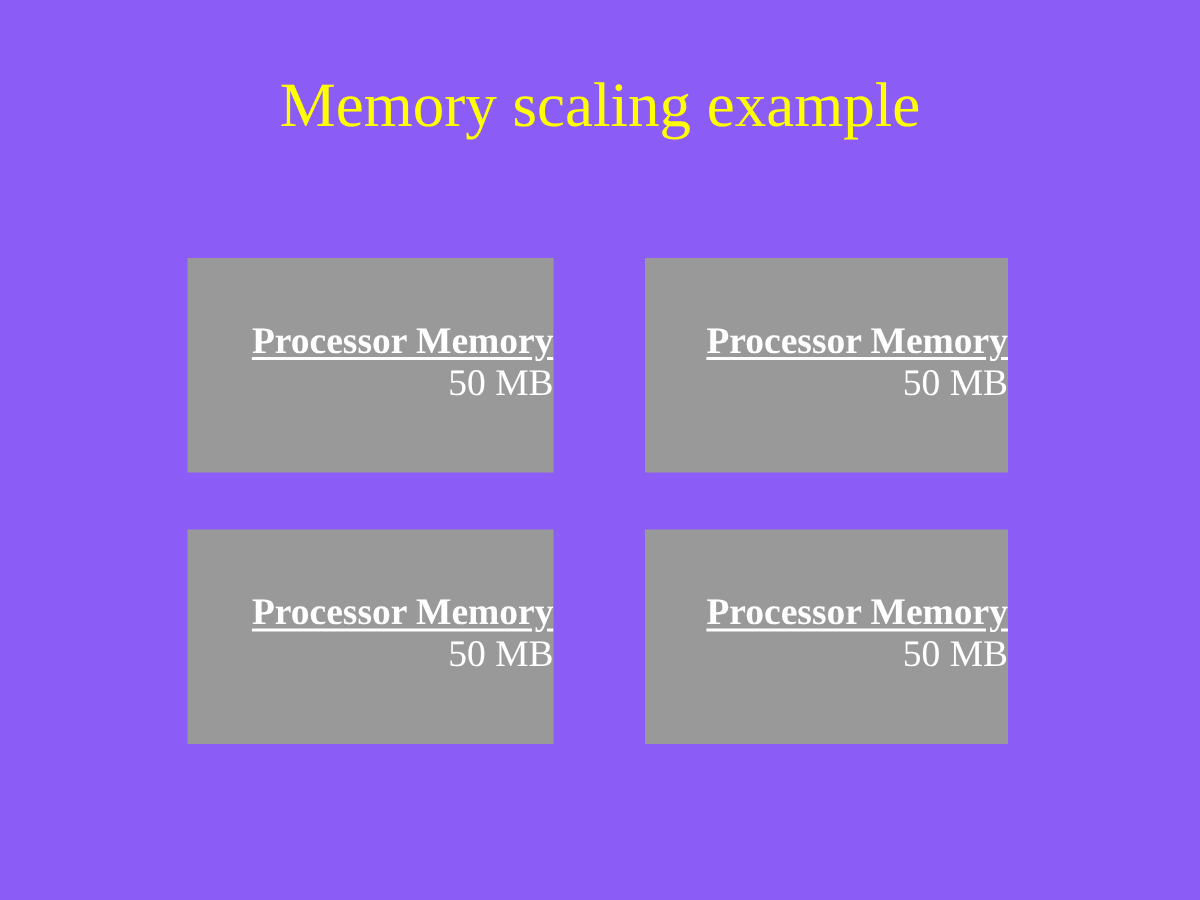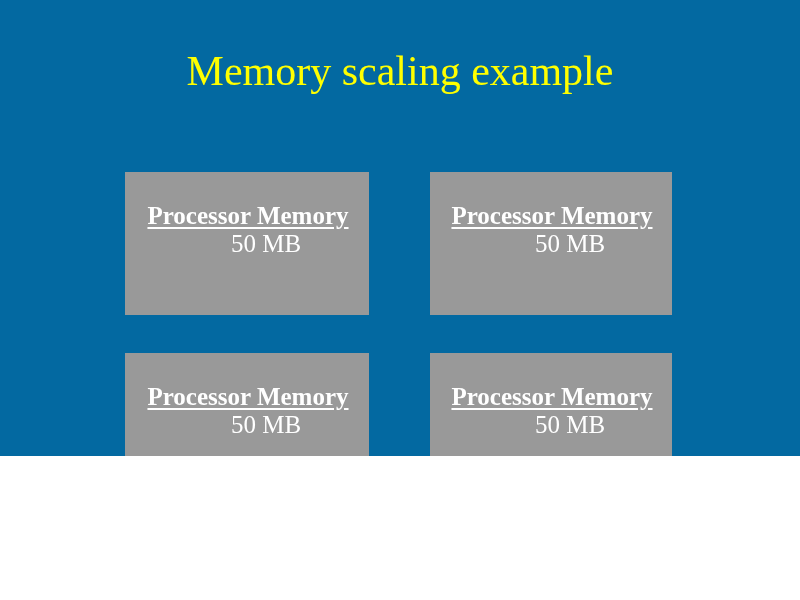--- a/index.html
+++ b/index.html
@@ -10,22 +10,22 @@
   body {
     width: 800px;
     height: 600px;
     overflow: hidden;
     font-family: "Liberation Serif", "DejaVu Serif", serif;
   }
 
   #slide {
     position: relative;
     width: 800px;
-    height: 456px;
-    background: #0369a1;
+    height: 600px;
+    background: #8b5cf6;
     overflow: hidden;
   }
 
   
   #slide-title {
     position: absolute;
     left: 0;
     top: 47px;
     width: 800px;
     text-align: center;
@@ -48,23 +48,23 @@
 
   
   #node-0 { left: 125px; top: 172px;  width: 244px; height: 143px; }
   #node-1 { left: 430px; top: 172px;  width: 242px; height: 143px; }
   #node-2 { left: 125px; top: 353px;  width: 244px; height: 143px; }
   #node-3 { left: 430px; top: 353px;  width: 242px; height: 143px; }
 
   .node-text {
     position: absolute;
     left: 2px;
-    top: 30px;
+    top: 42px;
     right: 0;
-    text-align: center;
+    text-align: right;
   }
 
   .node-heading {
     display: inline-block;
     color: #ffffff;
     font-family: "Liberation Serif", "DejaVu Serif", serif;
     font-size: 25px;
     font-weight: bold;
     line-height: 27px;
     text-decoration: underline;

